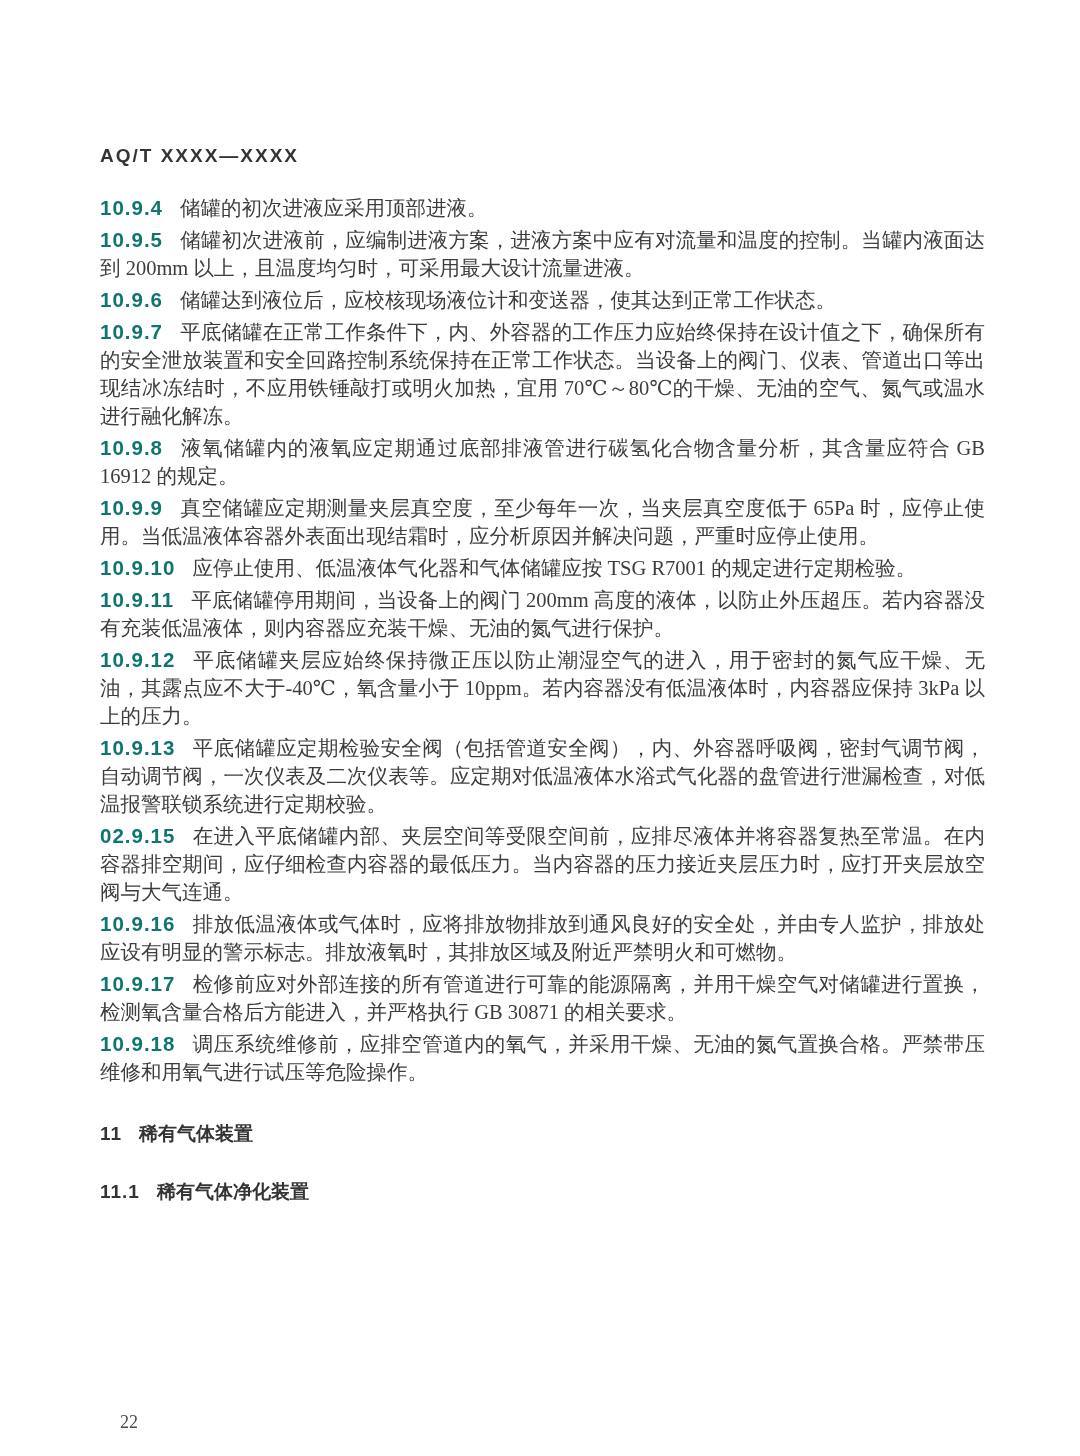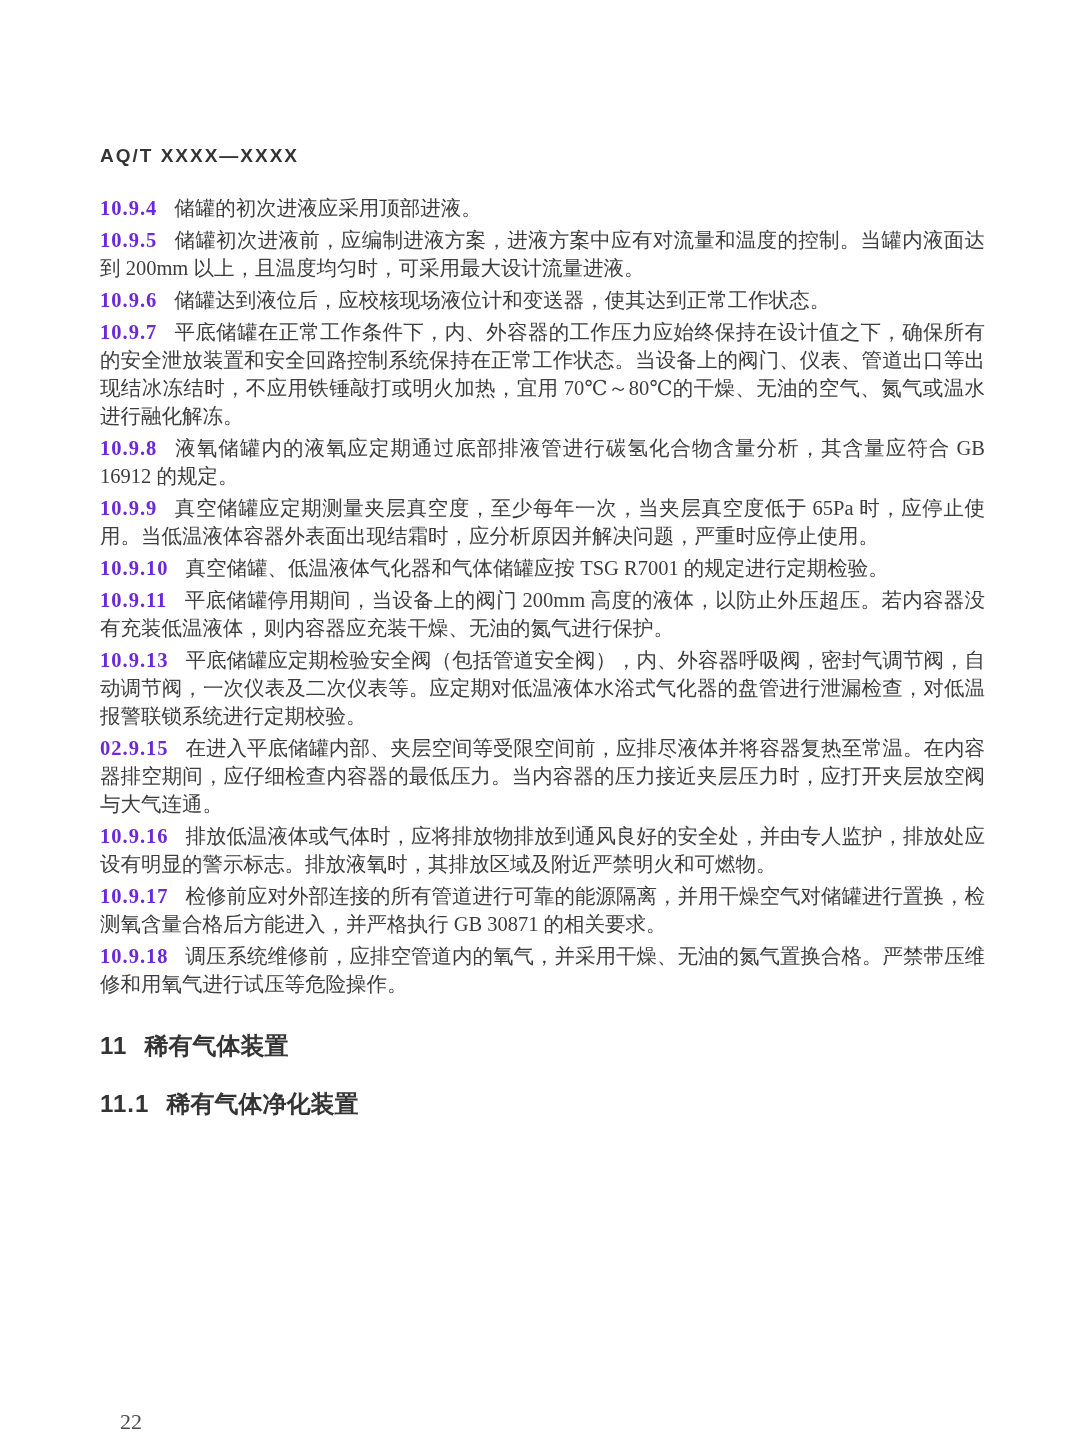--- a/index.html
+++ b/index.html
@@ -27,48 +27,48 @@
     font-size: 19px;
     letter-spacing: 2px;
     color: #343434;
     margin-bottom: 24px;
   }
   .body-text p {
     margin: 0 0 4px 0;
     text-align: justify;
   }
   .clause .num {
-    font-family: Liberation Serif, serif;
+    font-family: Liberation Sans, sans-serif;
     font-weight: 700;
     letter-spacing: 1px;
     margin-right: 17px;
-    color: #6d28d9;
+    color: #0f766e;
     white-space: nowrap;
   }
   .sec-heading {
     font-family: "Liberation Sans", "DejaVu Sans", sans-serif;
     font-weight: 700;
-    font-size: 24px;
+    font-size: 19px;
     color: #343434;
     margin: 0;
     text-align: left;
   }
   .sec-heading .num {
     margin-right: 17px;
     letter-spacing: 1px;
   }
   .h-level1 { margin-top: 34px; }
   .h-level2 { margin-top: 30px; }
   .after-heading { margin-top: 22px !important; }
   .page-number {
     position: absolute;
     left: 120px;
     bottom: 36px;
     font-family: "Liberation Serif", "DejaVu Serif", serif;
-    font-size: 22px;
+    font-size: 18px;
     color: #4a4a4a;
   }
 </style>
 </head>
 <body>
 
 <div class="page">
 
   <div class="doc-header">
     <span>AQ/T XXXX—XXXX</span>
@@ -82,24 +82,25 @@
     <p class="clause"><span class="num">10.9.5</span><span class="txt">储罐初次进液前，应编制进液方案，进液方案中应有对流量和温度的控制。当罐内液面达到 200mm 以上，且温度均匀时，可采用最大设计流量进液。</span></p>
 
     <p class="clause"><span class="num">10.9.6</span><span class="txt">储罐达到液位后，应校核现场液位计和变送器，使其达到正常工作状态。</span></p>
 
     <p class="clause"><span class="num">10.9.7</span><span class="txt">平底储罐在正常工作条件下，内、外容器的工作压力应始终保持在设计值之下，确保所有的安全泄放装置和安全回路控制系统保持在正常工作状态。当设备上的阀门、仪表、管道出口等出现结冰冻结时，不应用铁锤敲打或明火加热，宜用 70℃～80℃的干燥、无油的空气、氮气或温水进行融化解冻。</span></p>
 
     <p class="clause"><span class="num">10.9.8</span><span class="txt">液氧储罐内的液氧应定期通过底部排液管进行碳氢化合物含量分析，其含量应符合 GB 16912 的规定。</span></p>
 
     <p class="clause"><span class="num">10.9.9</span><span class="txt">真空储罐应定期测量夹层真空度，至少每年一次，当夹层真空度低于 65Pa 时，应停止使用。当低温液体容器外表面出现结霜时，应分析原因并解决问题，严重时应停止使用。</span></p>
 
-    <p class="clause"><span class="num">10.9.10</span><span class="txt">真空储罐、低温液体气化器和气体储罐应按 TSG R7001 的规定进行定期检验。</span></p>
+    <p class="clause"><span class="num">10.9.10</span><span class="txt">应停止使用、低温液体气化器和气体储罐应按 TSG R7001 的规定进行定期检验。</span></p>
 
     <p class="clause"><span class="num">10.9.11</span><span class="txt">平底储罐停用期间，当设备上的阀门 200mm 高度的液体，以防止外压超压。若内容器没有充装低温液体，则内容器应充装干燥、无油的氮气进行保护。</span></p>
 
+    <p class="clause"><span class="num">10.9.12</span><span class="txt">平底储罐夹层应始终保持微正压以防止潮湿空气的进入，用于密封的氮气应干燥、无油，其露点应不大于-40℃，氧含量小于 10ppm。若内容器没有低温液体时，内容器应保持 3kPa 以上的压力。</span></p>
 
     <p class="clause"><span class="num">10.9.13</span><span class="txt">平底储罐应定期检验安全阀（包括管道安全阀），内、外容器呼吸阀，密封气调节阀，自动调节阀，一次仪表及二次仪表等。应定期对低温液体水浴式气化器的盘管进行泄漏检查，对低温报警联锁系统进行定期校验。</span></p>
 
 
     <p class="clause"><span class="num">02.9.15</span><span class="txt">在进入平底储罐内部、夹层空间等受限空间前，应排尽液体并将容器复热至常温。在内容器排空期间，应仔细检查内容器的最低压力。当内容器的压力接近夹层压力时，应打开夹层放空阀与大气连通。</span></p>
 
     <p class="clause"><span class="num">10.9.16</span><span class="txt">排放低温液体或气体时，应将排放物排放到通风良好的安全处，并由专人监护，排放处应设有明显的警示标志。排放液氧时，其排放区域及附近严禁明火和可燃物。</span></p>
 
     <p class="clause"><span class="num">10.9.17</span><span class="txt">检修前应对外部连接的所有管道进行可靠的能源隔离，并用干燥空气对储罐进行置换，检测氧含量合格后方能进入，并严格执行 GB 30871 的相关要求。</span></p>
 

